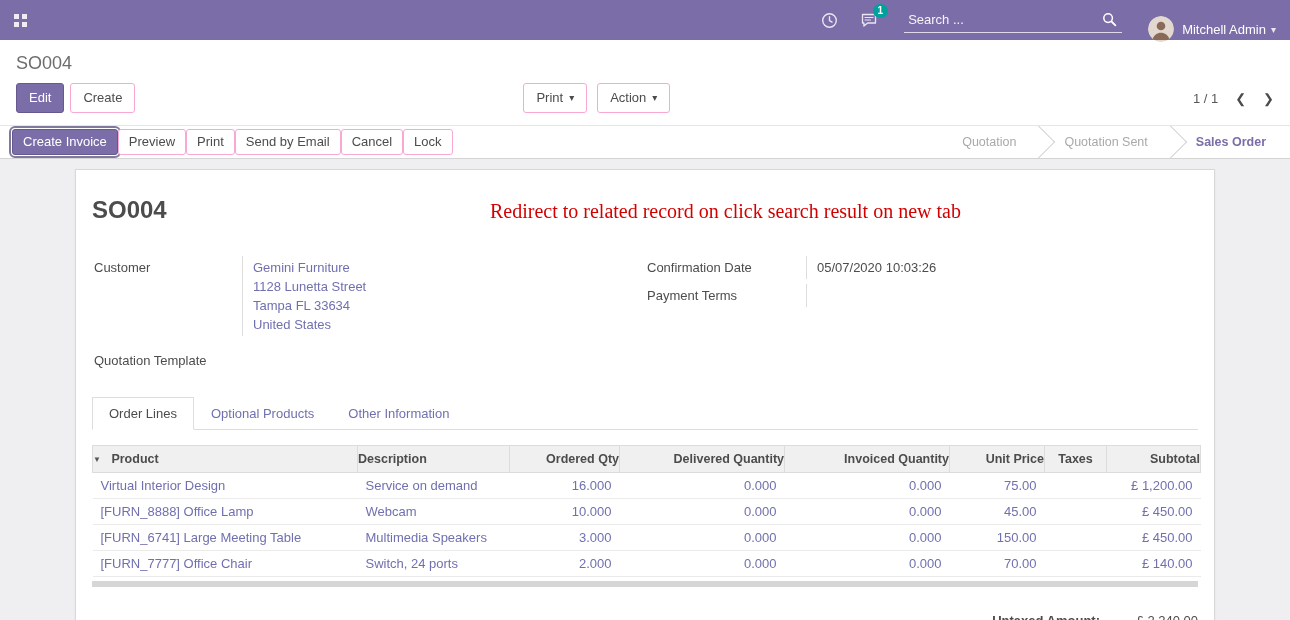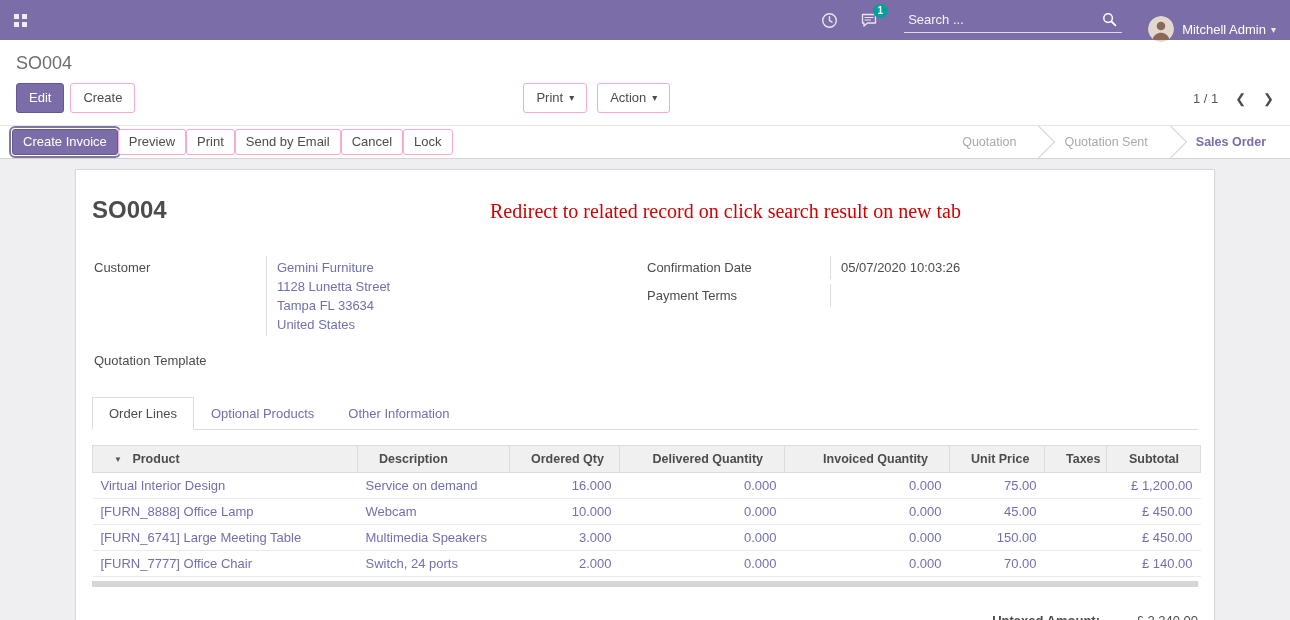--- a/index.html
+++ b/index.html
@@ -88,42 +88,42 @@
     position: absolute; top: 30px; left: 414px;
     font-family: "Liberation Serif", serif; font-size: 20px; color: #d40000; white-space: nowrap;
   }
 
   .fields { display: flex; }
   .fgroup { width: 50%; padding-right: 40px; }
   .frow { display: flex; }
   .flabel { font-weight: normal; color: #4c4c4c; padding: 2px 10px 2px 2px; line-height: 19px; }
   .fgroup-left .flabel { width: 150px; }
   .fgroup-right .flabel { width: 161px; }
-  .fvalue { flex: 1; border-left: 1px solid #ddd; padding: 2px 10px; line-height: 19px; min-height: 23px; color: #4c4c4c; margin-left: 24px; }
+  .fvalue { flex: 1; border-left: 1px solid #ddd; padding: 2px 10px; line-height: 19px; min-height: 23px; color: #4c4c4c; }
   .fvalue.no-border { border-left: none; }
   .linkish, .linkish div { color: #7070b0; }
   a.o-link { color: #7070b0; text-decoration: none; cursor: pointer; }
   .mt { margin-top: 13px; }
   .mb-sm { margin-bottom: 5px; }
 
   
   .notebook { margin-top: 24px; }
   .tabs { display: flex; border-bottom: 1px solid #ddd; }
   .tab {
     padding: 8px 16px; color: #7070b0; cursor: pointer;
     position: relative; top: 1px; border: 1px solid transparent; white-space: nowrap;
   }
   .tab.active { background: #fff; border-color: #ddd; border-bottom-color: #fff; color: #4c4c4c; }
 
   
   .olines { margin-top: 15px; }
   table { width: 100%; border-collapse: collapse; table-layout: fixed; font-size: 13px; }
   thead th {
     background: #f0f0f0; font-weight: bold; color: #4c4c4c; text-align: left;
-    padding: 6px 21px; border: 1px solid #dcdcdc; font-size: 12.5px; cursor: pointer; white-space: nowrap;
+    padding: 6px 0; border: 1px solid #dcdcdc; font-size: 12.5px; cursor: pointer; white-space: nowrap;
     overflow: hidden;
   }
   tbody td { padding: 5px 8px; border-bottom: 1px solid #ebebeb; color: #7070b0; white-space: nowrap; overflow: hidden; }
   .num, th.num { text-align: right; }
   th.ctr { text-align: center; }
   .hdr-caret { font-size: 8px; color: #555; margin-right: 7px; vertical-align: middle; cursor: pointer; }
   .col-product { width: 265px; } .col-desc { width: 152px; } .col-oqty { width: 110px; }
   .col-dqty { width: 165px; } .col-iqty { width: 165px; } .col-price { width: 95px; }
   .col-tax { width: 62px; } .col-sub { width: 94px; }
   .hscroll-bar { height: 6px; background: #d6d6d6; margin-top: 4px; }

